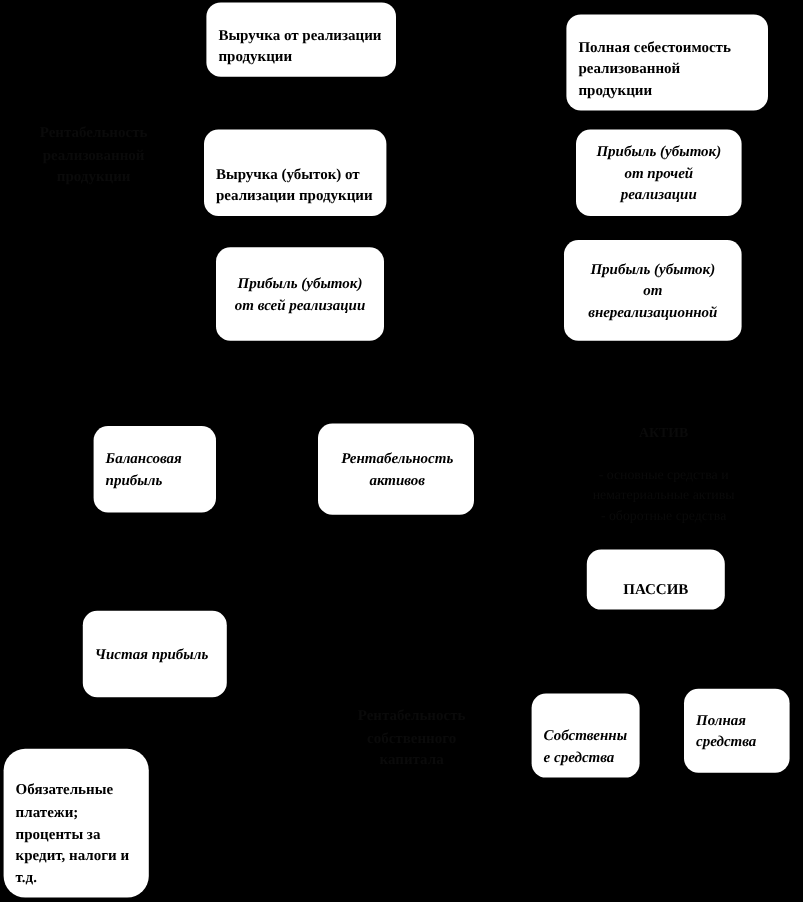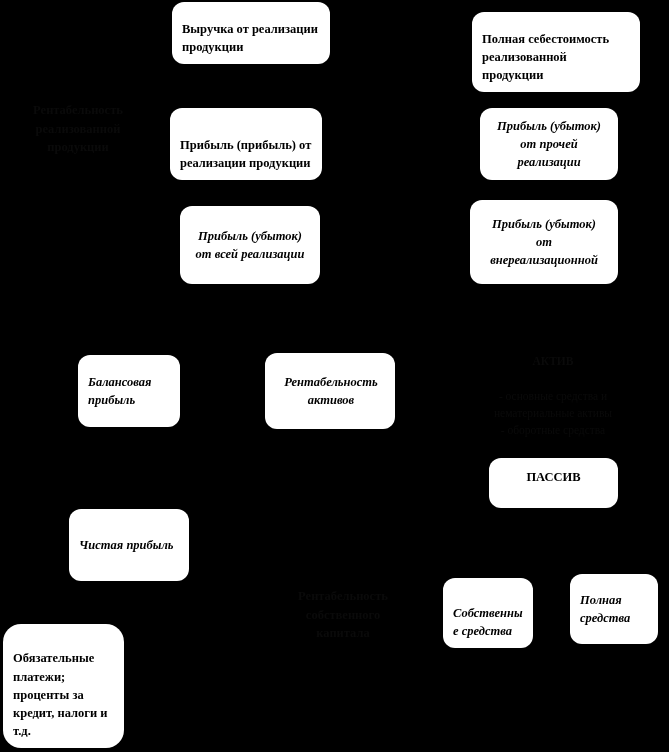--- a/index.html
+++ b/index.html
@@ -81,21 +81,21 @@
     <span class="txt">Полная себестоимость реализованной продукции</span>
   </div>
 
   <div class="dark-label" style="left:8px; top:82px; width:140px;">
     <span>Рентабельность
 реализованной
 продукции</span>
   </div>
 
   <div class="node left-text" style="left:170px; top:108px; width:152px; height:72px;">
-    <span class="txt">Прибыль (прибыль) от реализации продукции</span>
+    <span class="txt">Выручка (убыток) от реализации продукции</span>
   </div>
 
   <div class="node center-text middle-v" style="left:480px; top:108px; width:138px; height:72px;">
     <span class="txt">Прибыль (убыток)
 от прочей
 реализации</span>
   </div>
 
   <div class="node center-text middle-v" style="left:180px; top:206px; width:140px; height:78px;">
     <span class="txt">Прибыль (убыток)
@@ -118,21 +118,21 @@
 активов</span>
   </div>
 
   <div class="dark-label small" style="left:442px; top:336px; width:222px;">
     <span class="hdr">АКТИВ</span>
     <span>- основные средства и
 нематериальные активы
 - оборотные средства</span>
   </div>
 
-  <div class="node center-text" style="left:489px; top:458px; width:129px; height:50px; padding-top:10px;justify-content:center;">
+  <div class="node center-text" style="left:489px; top:458px; width:115px; height:50px; padding-top:24px;justify-content:center;">
     <span class="txt">ПАССИВ</span>
   </div>
 
   <div class="node left-text middle-v" style="left:69px; top:509px; width:120px; height:72px;">
     <span class="txt">Чистая прибыль</span>
   </div>
 
   <div class="dark-label" style="left:258px; top:568px; width:170px;">
     <span>Рентабельность
 собственного

